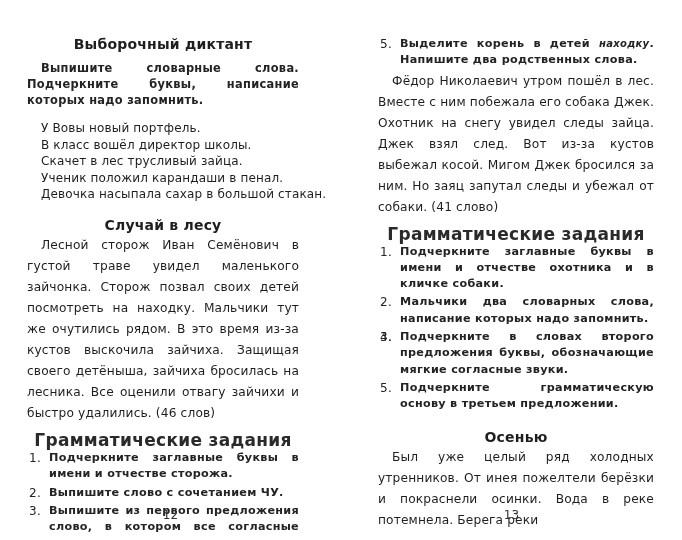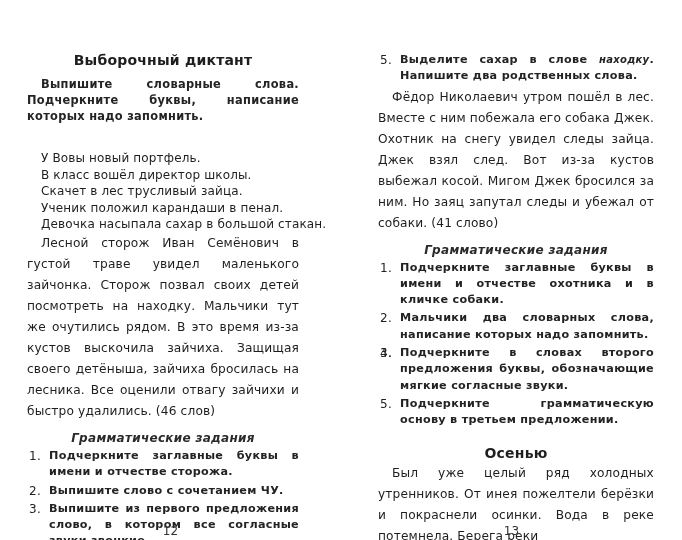--- a/index.html
+++ b/index.html
@@ -1,29 +1,29 @@
 <!DOCTYPE html>
 <html><head>
 <meta charset="utf-8">
 <style>
   html, body { margin: 0; padding: 0; background: #ffffff; }
   body { width: 682px; height: 540px; position: relative; overflow: hidden;
          font-family: "DejaVu Sans", sans-serif; color: #1e1e1e; }
-  .page { position: absolute; top: 16px; height: 388px; }
+  .page { position: absolute; top: 0; height: 388px; }
   .left { left: 0; width: 341px; }
   .right { left: 341px; width: 341px; }
   .col { position: absolute; }
   .left .col { left: 27px; width: 272px; }
   .right .col { left: 37px; width: 276px; }
   .title { font-weight: bold; font-size: 14px; text-align: center; line-height: 20px; letter-spacing: 0.2px; }
   .task-instr { font-weight: bold; font-size: 11.4px; line-height: 16px; text-align: justify; text-indent: 14px; letter-spacing: 0.3px; color: #232323; }
-  .sentences { margin-top: 26px; padding-left: 14px; font-size: 12px; line-height: 16.6px; letter-spacing: 0.15px; }
+  .sentences { margin-top: 12px; padding-left: 14px; font-size: 12px; line-height: 16.6px; letter-spacing: 0.15px; }
   .sentences div { white-space: nowrap; }
   .text { font-size: 12.2px; line-height: 21px; text-align: justify; text-indent: 14px; letter-spacing: 0.15px; }
-  .sub { font-style: italic; font-weight: bold; font-size: 12px; text-align: center; line-height: 16px; color: #2a2a2a; letter-spacing: 0.3px; }
+  .sub { font-weight: bold; font-size: 17px; text-align: center; line-height: 16px; color: #2a2a2a; letter-spacing: 0.3px; }
   ol.tasks { list-style: none; margin: 2px 0 0 0; padding: 0; }
   ol.tasks li { position: relative; padding-left: 22px; font-weight: bold; font-size: 11.2px; line-height: 16.3px; text-align: justify; letter-spacing: 0.3px; margin-bottom: 2px; color: #232323; }
   ol.tasks li .num { position: absolute; left: 2px; top: 0; font-weight: normal; font-size: 12px; }
   .pagenum { position: absolute; top: 508px; width: 100%; text-align: center; font-size: 12px; color: #333; }
   .bold-word { font-style: italic; font-weight: bold; font-size: 10px; }
 </style>
 </head>
 <body>
 
 <div class="page left">
@@ -31,36 +31,37 @@
     <div class="title">Выборочный диктант</div>
     <div class="task-instr" style="margin-top:6px;">Выпишите словарные слова. Подчеркните буквы, написание которых надо запомнить.</div>
     <div class="sentences">
       <div>У Вовы новый портфель.</div>
       <div>В класс вошёл директор школы.</div>
       <div>Скачет в лес трусливый зайца.</div>
       <div>Ученик положил карандаши в пенал.</div>
       <div>Девочка насыпала сахар в большой стакан.</div>
     </div>
 
+    <div class="title" style="margin-top:12px;">Случай в лесу</div>
     <div class="text">Лесной сторож Иван Семёнович в густой траве увидел маленького зайчонка. Сторож позвал своих детей посмотреть на находку. Мальчики тут же очутились рядом. В это время из-за кустов выскочила зайчиха. Защищая своего детёныша, зайчиха бросилась на лесника. Все оценили отвагу зайчихи и быстро удалились. (46 слов)</div>
     <div class="sub" style="margin-top:8px;">Грамматические задания</div>
     <ol class="tasks">
       <li><span class="num">1.</span><span>Подчеркните заглавные буквы в имени и отчестве сторожа.</span></li>
       <li><span class="num">2.</span><span>Выпишите слово с сочетанием ЧУ.</span></li>
       <li><span class="num">3.</span><span>Выпишите из первого предложения слово, в котором все согласные звуки звонкие.</span></li>
       <li><span class="num">4.</span><span>Выпишите из последнего предложения слово, в котором букв больше, чем звуков.</span></li>
     </ol>
   </div>
   <div class="pagenum">12</div>
 </div>
 
 <div class="page right">
   <div class="col" style="top:34px;">
     <ol class="tasks">
-      <li><span class="num">5.</span><span>Выделите сахар в слове </span><span class="bold-word">находку</span><span>. Напишите два родственных слова.</span></li>
+      <li><span class="num">5.</span><span>Выделите корень в детей </span><span class="bold-word">находку</span><span>. Напишите два родственных слова.</span></li>
     </ol>
 
     <div class="text">Фёдор Николаевич утром пошёл в лес. Вместе с ним побежала его собака Джек. Охотник на снегу увидел следы зайца. Джек взял след. Вот из-за кустов выбежал косой. Мигом Джек бросился за ним. Но заяц запутал следы и убежал от собаки. (41 слово)</div>
     <div class="sub" style="margin-top:8px;">Грамматические задания</div>
     <ol class="tasks">
       <li><span class="num">1.</span><span>Подчеркните заглавные буквы в имени и отчестве охотника и в кличке собаки.</span></li>
       <li><span class="num">2.</span><span>Мальчики два словарных слова, написание которых надо запомнить.</span></li>
       <li><span class="num">3.</span></li>
       <li><span class="num">4.</span><span>Подчеркните в словах второго предложения буквы, обозначающие мягкие согласные звуки.</span></li>
       <li><span class="num">5.</span><span>Подчеркните грамматическую основу в третьем предложении.</span></li>

